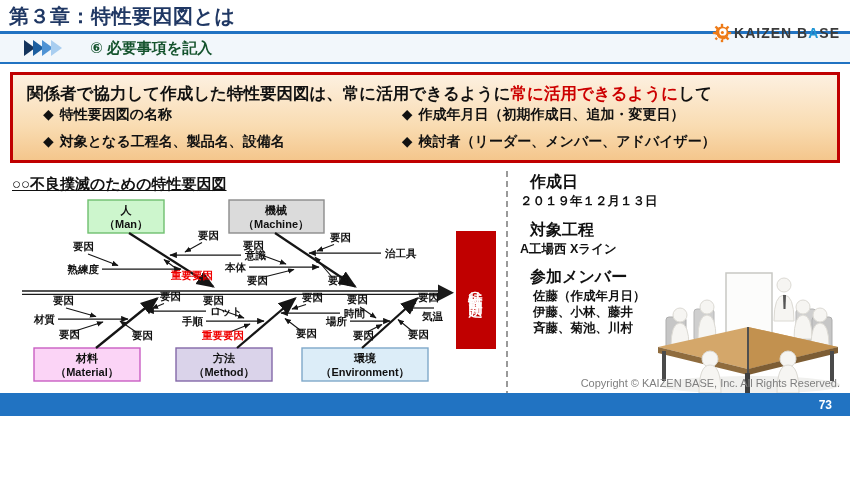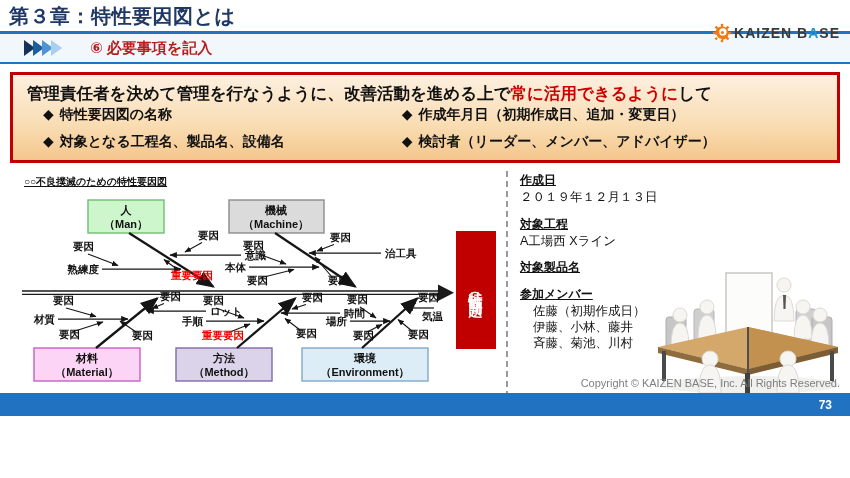--- a/index.html
+++ b/index.html
@@ -8,53 +8,53 @@
   
   .hdr{height:30px;border-bottom:3px solid #2173C2;display:flex;align-items:center;
        justify-content:space-between;padding:1px 10px 0 9px;background:#fff;}
   .hdr-title{font-size:20px;font-weight:bold;color:#203864;letter-spacing:.5px;}
   .logo{display:flex;align-items:center;gap:1px;margin-top:33px;}
   .logo-text{font-size:14px;font-weight:bold;color:#3A3A3A;letter-spacing:1px;}
   .logo-a{color:#2196D6;}
   
   .subhdr{height:28px;background:#F2F7FB;border-bottom:2px solid #2173C2;
           display:flex;align-items:center;padding-left:24px;gap:14px;}
-  .subhdr-text{font-size:15px;font-weight:bold;color:#b91c1c;}
+  .subhdr-text{font-size:15px;font-weight:bold;color:#14532d;}
   
   .callout{margin:8px 10px 0 10px;border:3px solid #C00000;
            background:linear-gradient(180deg,#FDF0E0 0%,#F9DCB2 60%,#F4C68C 100%);
            padding:7px 14px 9px 14px;}
   .callout-line{margin:0;font-size:16.5px;font-weight:bold;color:#111;line-height:1.42;}
   .red{color:#CC0000;}
   .bullets{display:grid;grid-template-columns:46% 54%;grid-auto-flow:column;
            grid-template-rows:auto auto;margin-top:1px;row-gap:9px;padding-left:16px;}
   .bullet{font-size:14px;font-weight:bold;color:#111;white-space:nowrap;}
   .bullet .bm{margin-right:6px;}
   
   .diagram{position:relative;height:236px;margin-top:4px;}
-  .fb-title{position:absolute;left:24px;top:8px;font-size:10px;font-weight:bold;color:#111;
+  .fb-title{position:absolute;left:12px;top:8px;font-size:15px;font-weight:bold;color:#111;
             text-decoration:underline;}
   .fb{position:absolute;left:8px;top:30px;}
   .fb text{font-family:"Liberation Sans","DejaVu Sans",sans-serif;font-weight:bold;fill:#111;}
   .fb .bx{font-size:11px;}
   .fb .ft{font-size:10.5px;}
   .fb .redt{fill:#F00000;}
   .sp{stroke:#1a1a1a;stroke-width:1.4;}
   .bone{stroke:#151515;stroke-width:2.3;}
   .rib{stroke:#151515;stroke-width:1.25;}
   .sa{stroke:#151515;stroke-width:1.1;}
   .effect{position:absolute;left:456px;top:64px;width:40px;height:118px;background:#C00000;
           color:#fff;font-weight:bold;font-size:14px;letter-spacing:3px;
           writing-mode:vertical-rl;text-orientation:upright;
           display:flex;align-items:center;justify-content:center;}
   .vsep{position:absolute;left:506px;top:4px;height:226px;border-left:2px dashed #9a9a9a;}
   .info{position:absolute;left:520px;top:5px;width:172px;color:#111;}
-  .info-label{font-size:12px;font-weight:bold;text-decoration:underline;margin-top:10px;}
+  .info-label{font-size:16px;font-weight:bold;margin-top:10px;margin-left:10px;}
   .info-label:first-child{margin-top:0;}
-  .info-val{font-size:12.5px;font-weight:normal;line-height:1.3;}
+  .info-val{font-size:12.5px;font-weight:bold;line-height:1.3;}
   .info-val.mem{padding-left:13px;}
   .illus{position:absolute;left:650px;top:104px;}
   
   .copyright{position:absolute;right:10px;bottom:27px;font-size:11px;color:#7F7F7F;}
   .footbar{position:absolute;left:0;right:0;bottom:0;height:23px;background:#2173C2;
            display:flex;align-items:center;justify-content:flex-end;padding-right:18px;}
   .pg{color:#fff;font-size:12px;font-weight:bold;}
 </style>
 </head>
 <body>
@@ -88,21 +88,21 @@
     <svg width="52" height="16" viewBox="0 0 52 16">
       <polygon points="0,0 11,8 0,16" fill="#14345C"></polygon>
       <polygon points="9,0 20,8 9,16" fill="#1C5FA0"></polygon>
       <polygon points="18,0 29,8 18,16" fill="#4F93D4"></polygon>
       <polygon points="27,0 38,8 27,16" fill="#A9CEF0"></polygon>
     </svg>
     <div class="subhdr-text">⑥ 必要事項を記入</div>
   </div>
 
   <div class="callout">
-    <p class="callout-line"><span>管理責任者を決めて管理を行なうように、改善活動を進める上で</span><span class="red">常に活用できるように</span><span>して</span></p>
+    <p class="callout-line"><span>関係者で協力して作成した特性要因図は、常に活用できるように</span><span class="red">常に活用できるように</span><span>して</span></p>
     <div class="bullets">
       <div class="bullet"><span class="bm">◆</span><span>特性要因図の名称</span></div>
       <div class="bullet"><span class="bm">◆</span><span>対象となる工程名、製品名、設備名</span></div>
       <div class="bullet"><span class="bm">◆</span><span>作成年月日（初期作成日、追加・変更日）</span></div>
       <div class="bullet"><span class="bm">◆</span><span>検討者（リーダー、メンバー、アドバイザー）</span></div>
     </div>
   </div>
 
   <div class="diagram">
     <div class="fb-title">○○不良撲滅のための特性要因図</div>
@@ -230,23 +230,22 @@
     </svg>
 
     <div class="effect">特性（問題）</div>
     <div class="vsep"></div>
 
     <div class="info">
       <div class="info-label">作成日</div>
       <div class="info-val">２０１９年１２月１３日</div>
       <div class="info-label">対象工程</div>
       <div class="info-val">A工場西 Xライン</div>
-      <div class="info-label">対象製品名</div>
       <div class="info-label">参加メンバー</div>
-      <div class="info-val mem">佐藤（初期作成日）</div>
+      <div class="info-val mem">佐藤（作成年月日）</div>
       <div class="info-val mem">伊藤、小林、藤井</div>
       <div class="info-val mem">斉藤、菊池、川村</div>
     </div>
 
     <svg class="illus" width="196" height="126" viewBox="0 0 196 126">
       <ellipse cx="100" cy="114" rx="90" ry="9" fill="#F0F0EE"></ellipse>
       <g>
         <rect x="76" y="2" width="46" height="60" fill="#FCFCFB" stroke="#C8C8C4" stroke-width="1.5"></rect>
         <line x1="86" y1="63" x2="86" y2="74" stroke="#BDBDB9" stroke-width="2"></line>
         <line x1="112" y1="63" x2="112" y2="74" stroke="#BDBDB9" stroke-width="2"></line>

